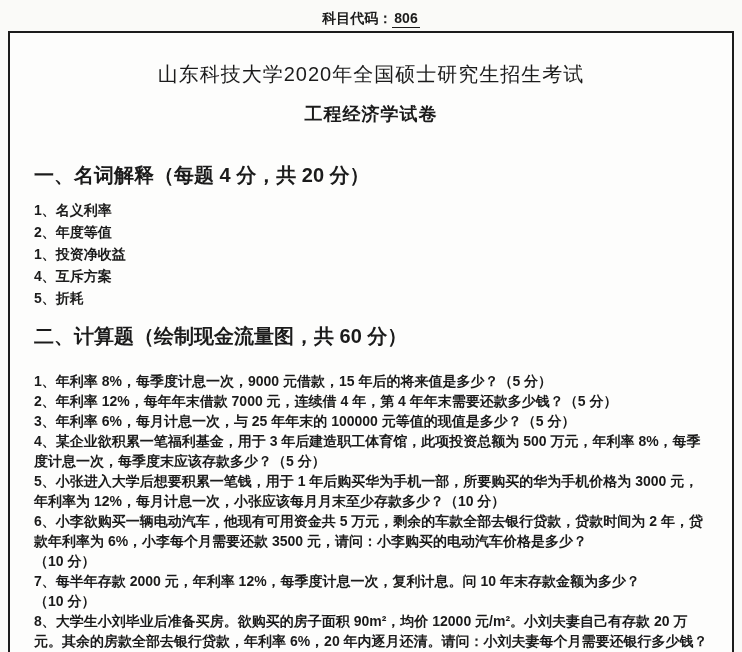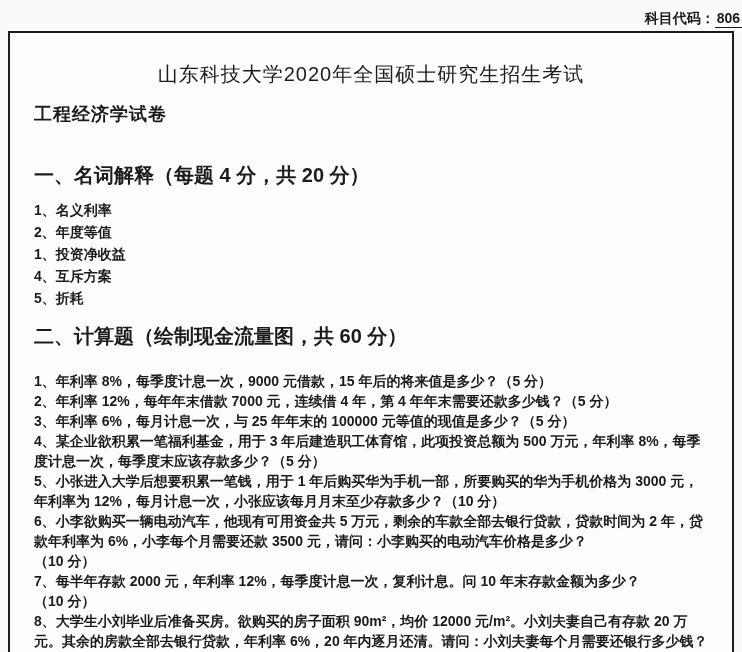--- a/index.html
+++ b/index.html
@@ -7,21 +7,21 @@
     margin: 0; padding: 0;
     width: 742px; height: 652px;
     overflow: hidden;
     background: #fafaf8;
     font-family: "Liberation Sans", sans-serif;
     color: #1b1b1b;
   }
   .top-header {
     height: 28px;
     display: flex;
-    justify-content: flex-end;
+    justify-content: center;
     align-items: flex-end;
     gap: 32px;
     font-size: 14px;
     padding-top: 5px;
   }
   .subject-code { font-weight: 600; }
   .code-underline {
     border-bottom: 1.5px solid #1b1b1b;
     padding: 0 2px 1px 2px;
   }
@@ -40,20 +40,21 @@
     overflow: hidden;
   }
   .paper-title {
     text-align: center;
     font-size: 20px;
     font-weight: 400;
     margin: 0 0 14px 0;
     letter-spacing: 1px;
   }
   .paper-subtitle {
+    text-align: center;
     font-size: 18px;
     font-weight: 700;
     margin: 4px 0 36px 0;
     letter-spacing: 1px;
   }
   .section-heading {
     font-size: 20px;
     font-weight: 700;
     margin: 0 0 10px 0;
   }

